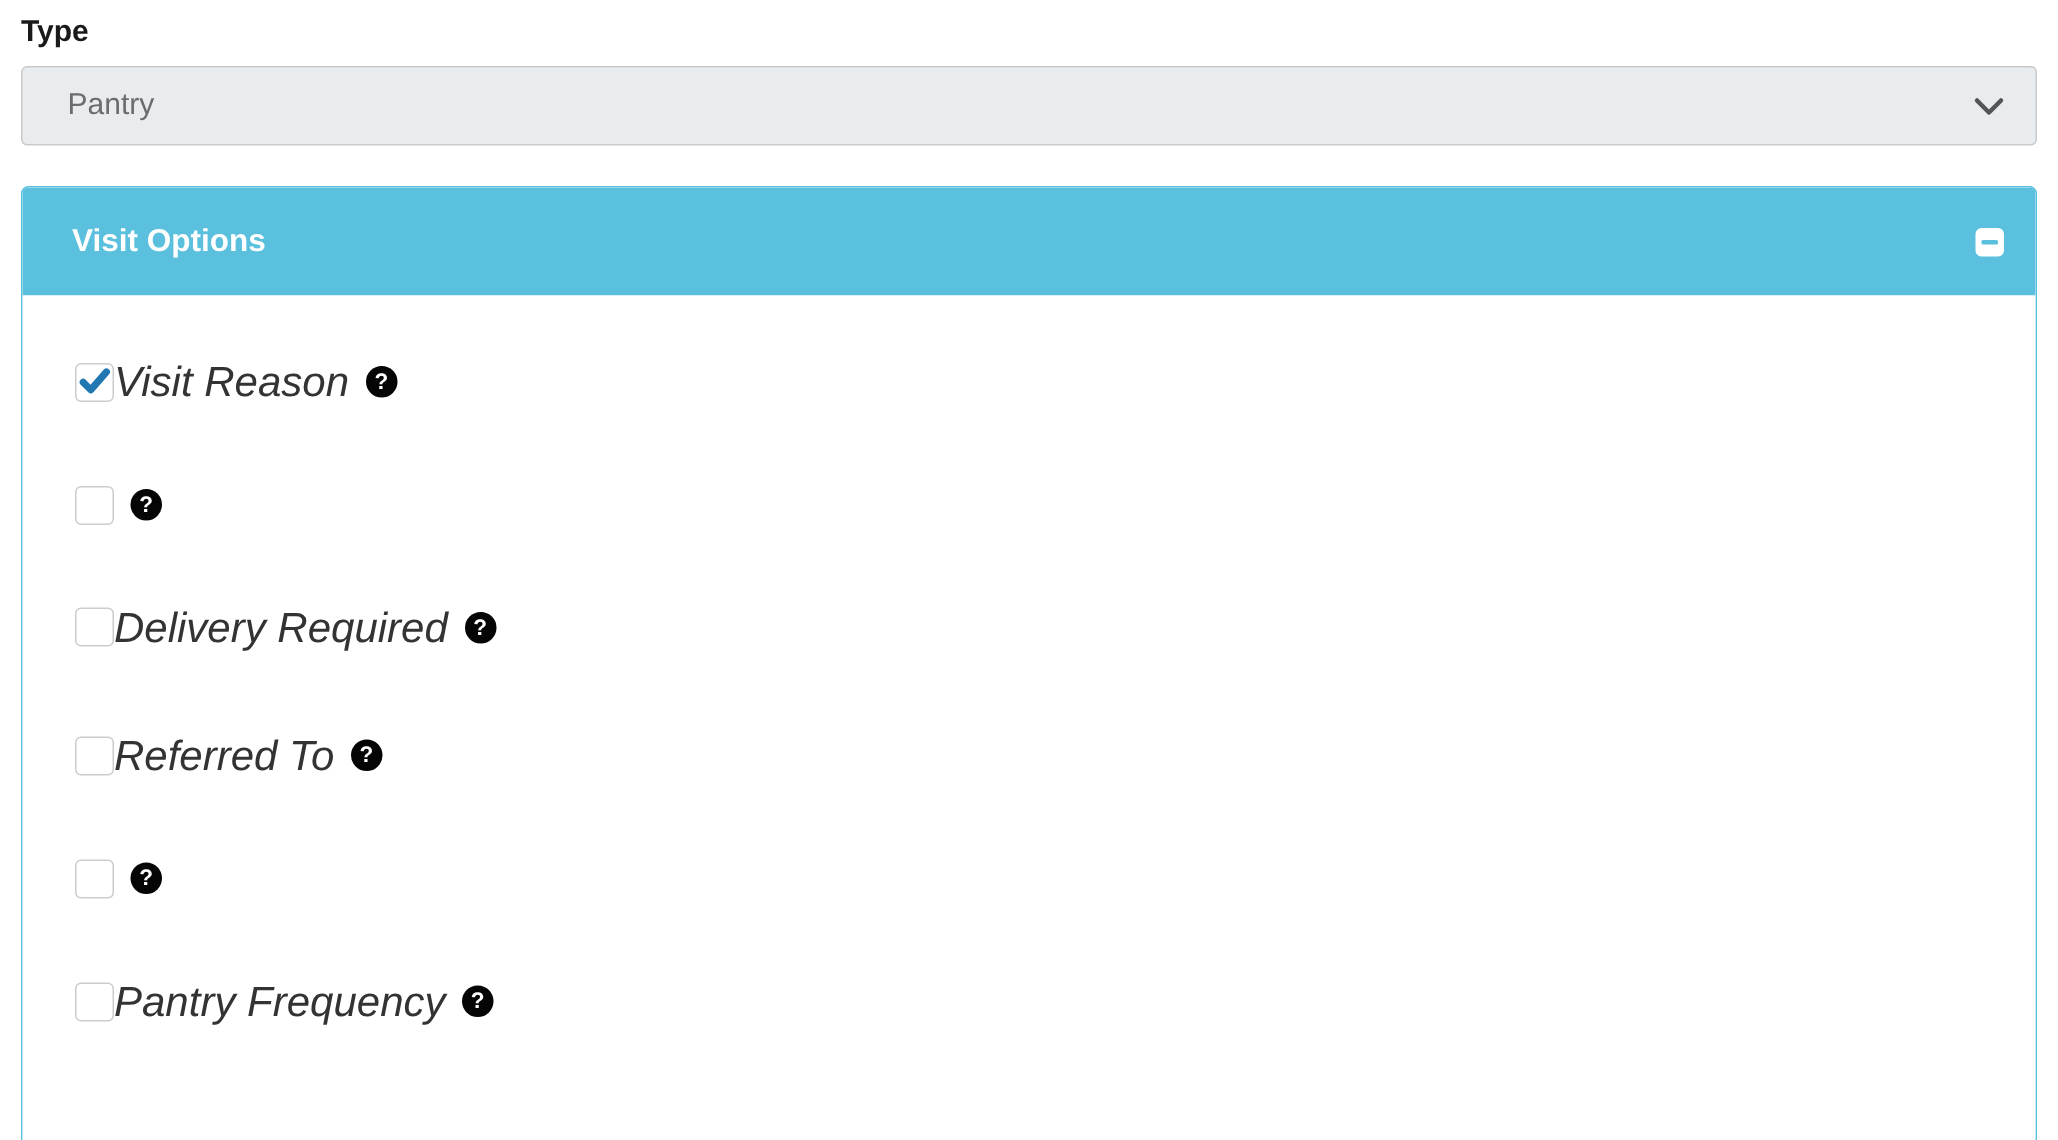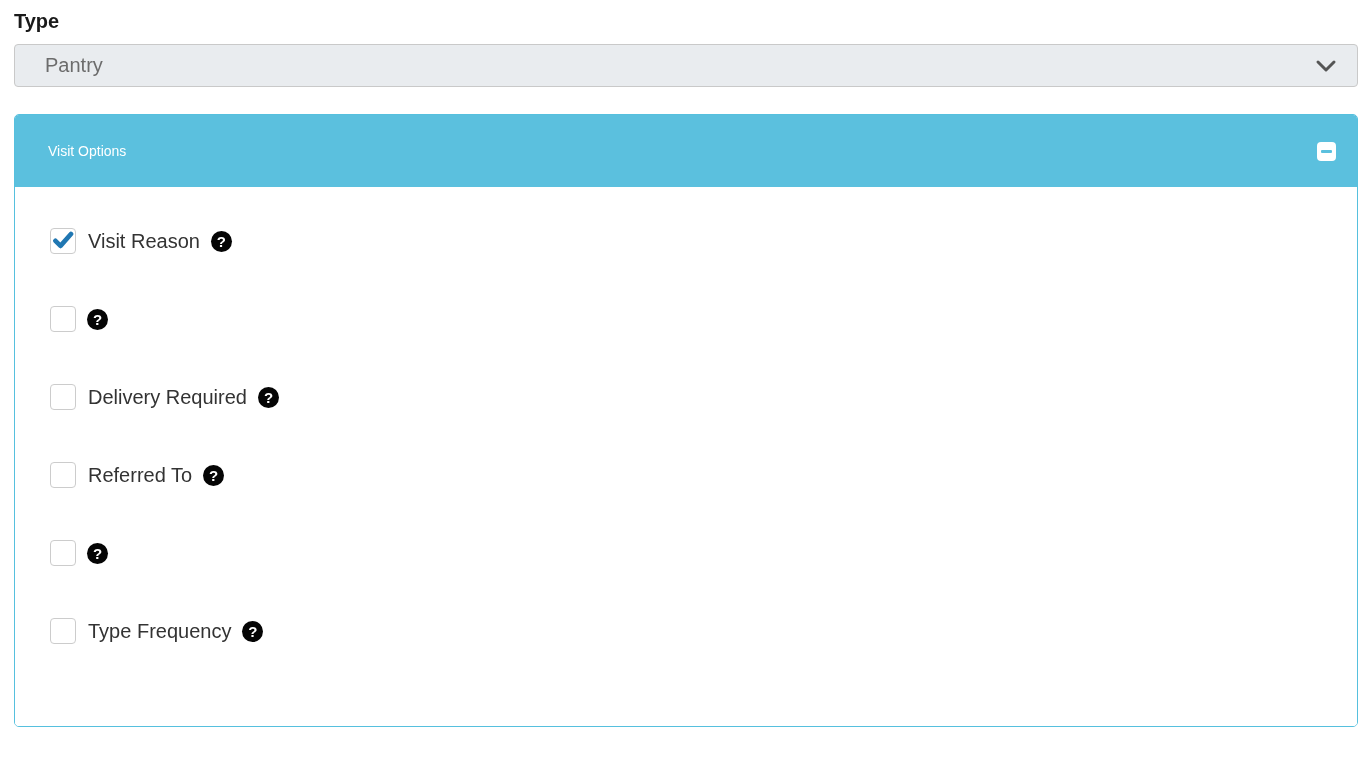--- a/index.html
+++ b/index.html
@@ -17,21 +17,21 @@
 
   
   .type-label {
     font-size: 20px;
     font-weight: 700;
     color: #1a1a1a;
     margin-bottom: 10px;
     line-height: 1.3;
   }
   .select-box {
-    height: 43px;
+    height: 53px;
     width: 100%;
     background: #e9ecef;
     border: 1px solid #c9c9c9;
     border-radius: 4px;
     display: flex;
     align-items: center;
     justify-content: space-between;
     padding: 0 20px 0 30px;
     cursor: default;
   }
@@ -56,22 +56,22 @@
   .panel-header {
     background: #5bc0de;
     height: 72px;
     display: flex;
     align-items: center;
     justify-content: space-between;
     padding: 0 21px 0 33px;
   }
   .panel-title {
     color: #ffffff;
-    font-size: 14px;
-    font-weight: 400;
+    font-size: 21px;
+    font-weight: 700;
   }
   .collapse-btn {
     background: transparent;
     border: none;
     padding: 0;
     cursor: pointer;
     display: flex;
     align-items: center;
   }
   .minus-square {
@@ -109,25 +109,25 @@
     border-radius: 4px;
     display: flex;
     align-items: center;
     justify-content: center;
     cursor: pointer;
     flex: none;
   }
   .checkbox svg { display: none; margin-top: -2px; }
   .checkbox.checked svg { display: block; }
   .option-label {
-    margin-left: 12px;
-    font-size: 20px;
+    font-size: 28px;
     color: #333;
     cursor: pointer;
     line-height: 1.2;
+    font-style: italic;
   }
   .help-icon {
     margin-left: 11px;
     width: 21px;
     height: 21px;
     border-radius: 50%;
     background: #050505;
     color: #ffffff;
     font-size: 15px;
     font-weight: 700;
@@ -203,19 +203,19 @@
     <span class="checkbox">
       
     </span>
     <span class="help-icon">?</span>
   </div>
 
   <div class="option-row">
     <span class="checkbox">
       
     </span>
-    <span class="option-label">Type Frequency</span>
+    <span class="option-label">Pantry Frequency</span>
     <span class="help-icon">?</span>
   </div>
 </div>
   </div>
 
 </div>
 
 </body></html>

